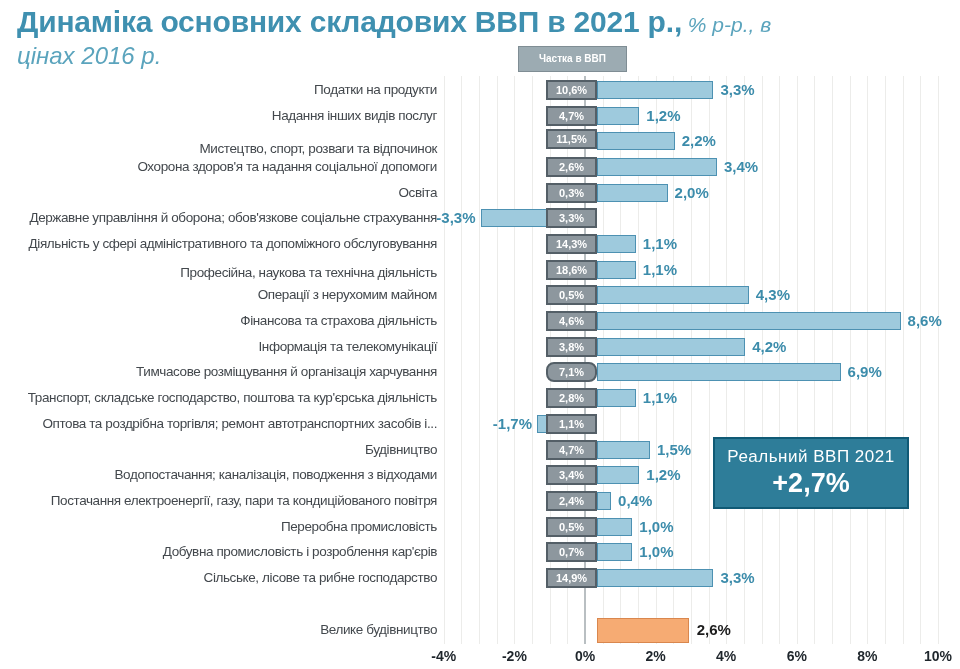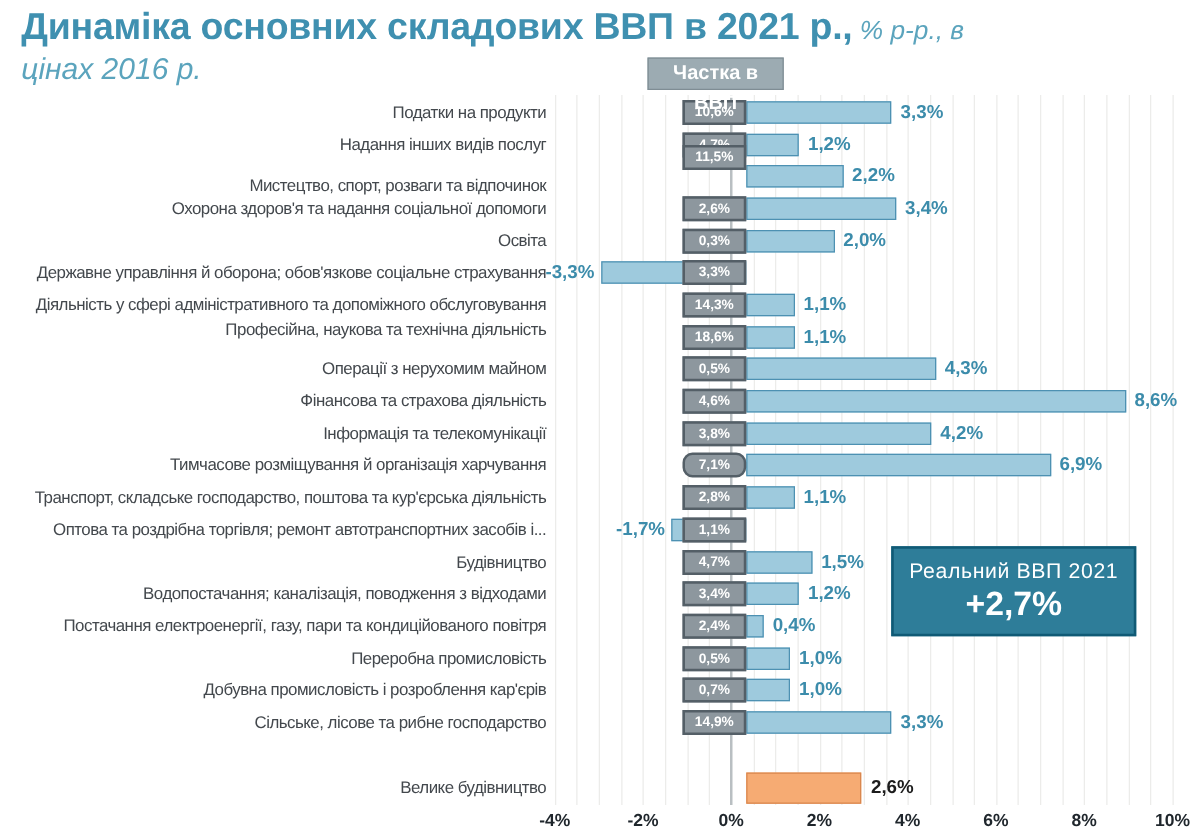--- a/index.html
+++ b/index.html
@@ -7,21 +7,21 @@
     position:relative;width:960px;height:669px;background:#ffffff;
     font-family:"Liberation Sans","DejaVu Sans",sans-serif;overflow:hidden;
   }
   .title-block{position:absolute;left:17px;top:6px;width:900px;line-height:32px;}
   .title-main{font-size:30px;font-weight:bold;color:var(--title-color);letter-spacing:-0.2px;}
   .title-suffix{font-size:21px;font-style:italic;font-weight:normal;color:var(--subtitle-color);text-align:center;}
   .title-line2{font-size:24px;font-style:italic;color:var(--subtitle-color);line-height:26px;}
   .share-header{
     position:absolute;left:518px;top:46px;width:107px;height:24px;
     background:var(--header-fill);border:1px solid #7f8d94;
-    color:#ffffff;font-size:16px;font-weight:bold;text-align:center;line-height:24px;z-index:5;
+    color:#ffffff;font-size:10px;font-weight:bold;text-align:center;line-height:24px;z-index:5;
   }
   .gridline{position:absolute;top:76px;height:568px;width:1px;background:var(--grid-line);z-index:0;}
   .zeroline{position:absolute;top:76px;height:568px;width:2px;background:var(--zero-line);z-index:0;}
   .row-label{
     position:absolute;left:4px;width:433px;height:20px;line-height:20px;
     text-align:right;font-size:13.5px;letter-spacing:-0.4px;color:var(--label-text);
     white-space:nowrap;z-index:3;
   }
   .share-badge{
     position:absolute;width:51px;height:20px;background:var(--share-fill);
@@ -99,38 +99,38 @@
       <div class="bar" style="left: 597px; width: 116.49px; top: 81px;"></div>
       <div class="value-label" style="left: 720.49px; top: 80px;">3,3%</div>
       <div class="share-badge" style="left: 546px; top: 80px;">10,6%</div>
       <div class="row-label" style="top: 105.68px;">Надання інших видів послуг</div>
       <div class="bar" style="left: 597px; width: 42.36px; top: 106.68px;"></div>
       <div class="value-label" style="left: 646.36px; top: 105.68px;">1,2%</div>
       <div class="share-badge" style="left: 546px; top: 105.68px;">4,7%</div>
       <div class="row-label" style="top: 131.36px; margin-top: 8px;">Мистецтво, спорт, розваги та відпочинок</div>
       <div class="bar" style="left: 597px; width: 77.66px; top: 132.36px;"></div>
       <div class="value-label" style="left: 681.66px; top: 131.36px;">2,2%</div>
-      <div class="share-badge" style="left: 546px; top: 116px;">11,5%</div>
+      <div class="share-badge" style="left: 546px; top: 129px;">11,5%</div>
       <div class="row-label" style="top: 157.04px;">Охорона здоров'я та надання соціальної допомоги</div>
       <div class="bar" style="left: 597px; width: 120.02px; top: 158.04px;"></div>
       <div class="value-label" style="left: 724.02px; top: 157.04px;">3,4%</div>
       <div class="share-badge" style="left: 546px; top: 157.04px;">2,6%</div>
       <div class="row-label" style="top: 182.72px;">Освіта</div>
       <div class="bar" style="left: 597px; width: 70.6px; top: 183.72px;"></div>
       <div class="value-label" style="left: 674.6px; top: 182.72px;">2,0%</div>
       <div class="share-badge" style="left: 546px; top: 182.72px;">0,3%</div>
       <div class="row-label" style="top: 208.4px;">Державне управління й оборона; обов'язкове соціальне страхування</div>
       <div class="bar" style="left: 480.51px; width: 116.49px; top: 209.4px;"></div>
       <div class="value-label neg" style="right: 484.49px; top: 208.4px;">-3,3%</div>
       <div class="share-badge" style="left: 546px; top: 208.4px;">3,3%</div>
       <div class="row-label" style="top: 234.08px;">Діяльність у сфері адміністративного та допоміжного обслуговування</div>
       <div class="bar" style="left: 597px; width: 38.83px; top: 235.08px;"></div>
       <div class="value-label" style="left: 642.83px; top: 234.08px;">1,1%</div>
       <div class="share-badge" style="left: 546px; top: 234.08px;">14,3%</div>
-      <div class="row-label" style="top: 254px;">Професійна, наукова та технічна діяльність</div>
+      <div class="row-label" style="top: 263px;">Професійна, наукова та технічна діяльність</div>
       <div class="bar" style="left: 597px; width: 38.83px; top: 260.76px;"></div>
       <div class="value-label" style="left: 642.83px; top: 259.76px;">1,1%</div>
       <div class="share-badge" style="left: 546px; top: 259.76px;">18,6%</div>
       <div class="row-label" style="top: 285.44px;">Операції з нерухомим майном</div>
       <div class="bar" style="left: 597px; width: 151.79px; top: 286.44px;"></div>
       <div class="value-label" style="left: 755.79px; top: 285.44px;">4,3%</div>
       <div class="share-badge" style="left: 546px; top: 285.44px;">0,5%</div>
       <div class="row-label" style="top: 311.12px;">Фінансова та страхова діяльність</div>
       <div class="bar" style="left: 597px; width: 303.58px; top: 312.12px;"></div>
       <div class="value-label" style="left: 907.58px; top: 311.12px;">8,6%</div>

